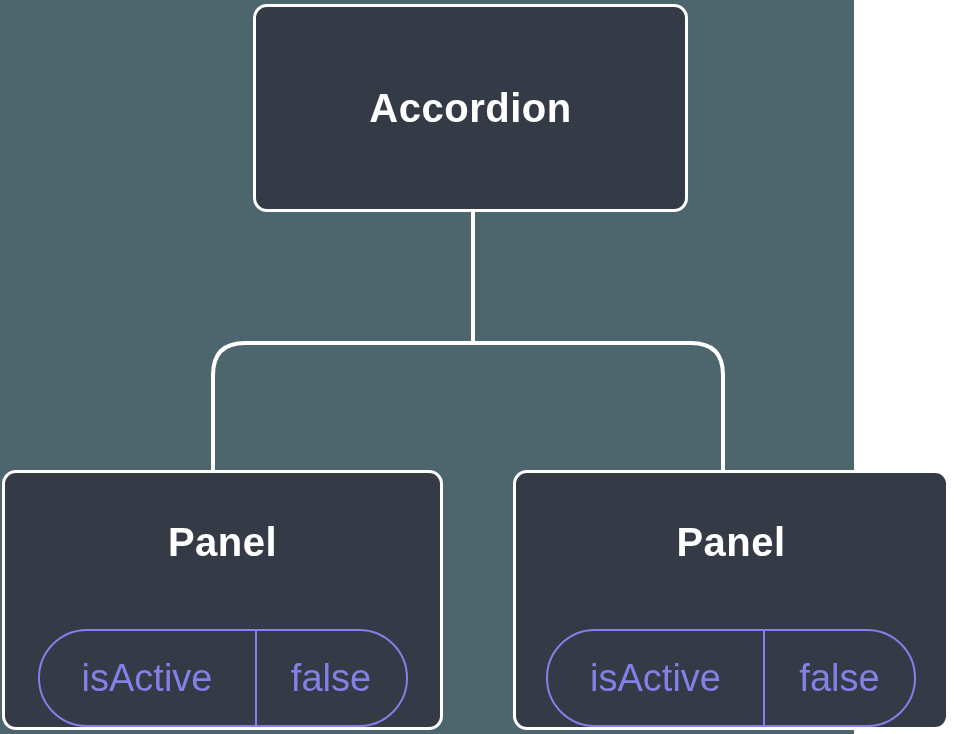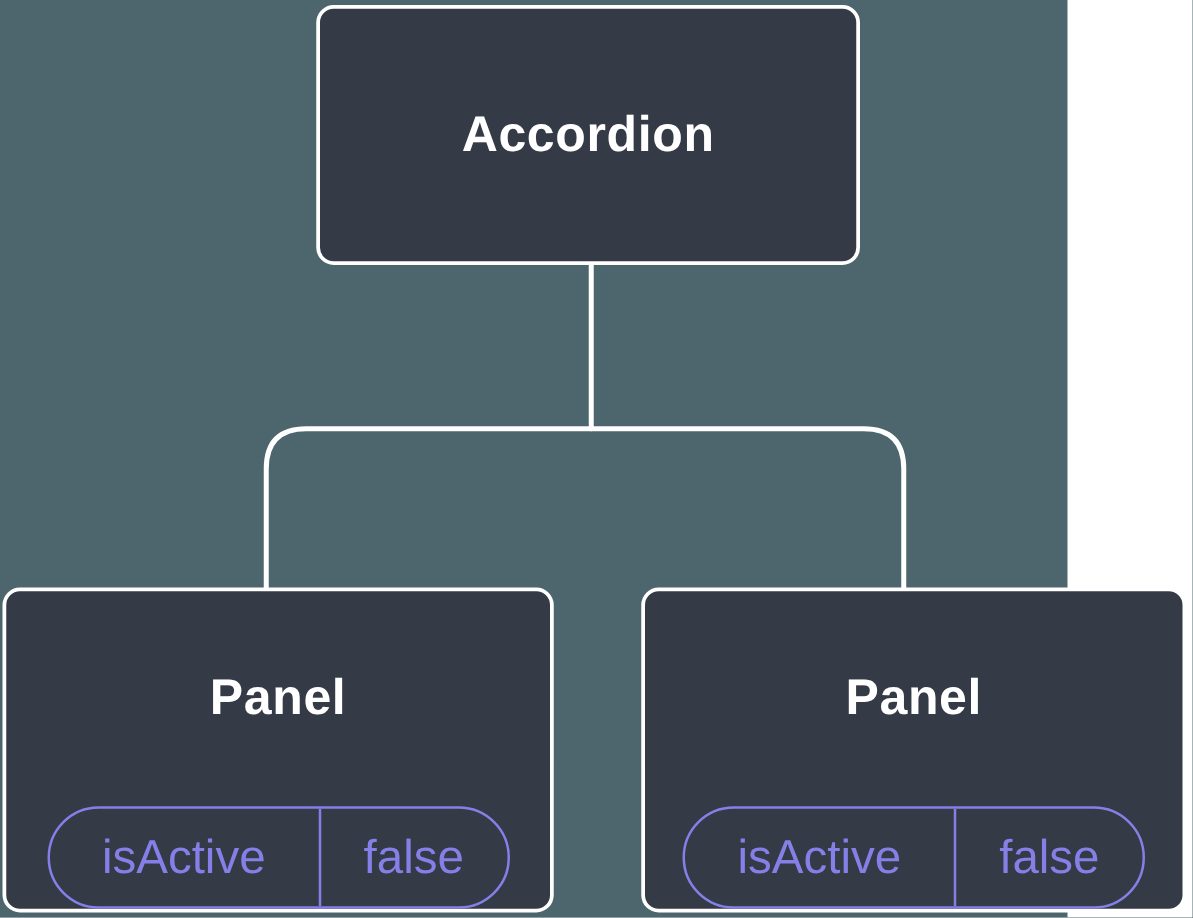--- a/index.html
+++ b/index.html
@@ -57,21 +57,21 @@
     font-weight: 600;
     letter-spacing: 0.5px;
     line-height: 48px;
   }
   .node-panel {
     top: 470px;
     height: 260px;
     display: flex;
     flex-direction: column;
     align-items: center;
-    padding-top: 61px;
+    padding-top: 45px;
     gap: 36px;
   }
   .node-panel-left {
     left: 2px;
     width: 441px;
   }
   .node-panel-right {
     left: 513px;
     width: 436px;
   }

